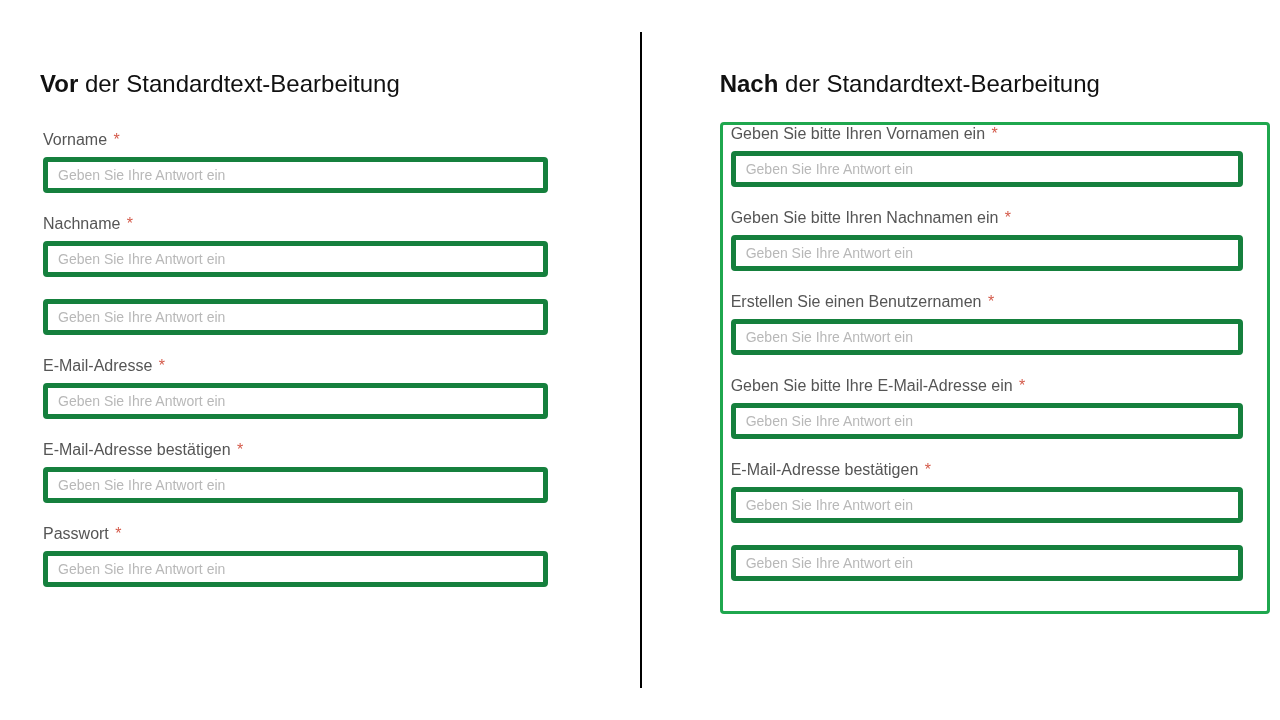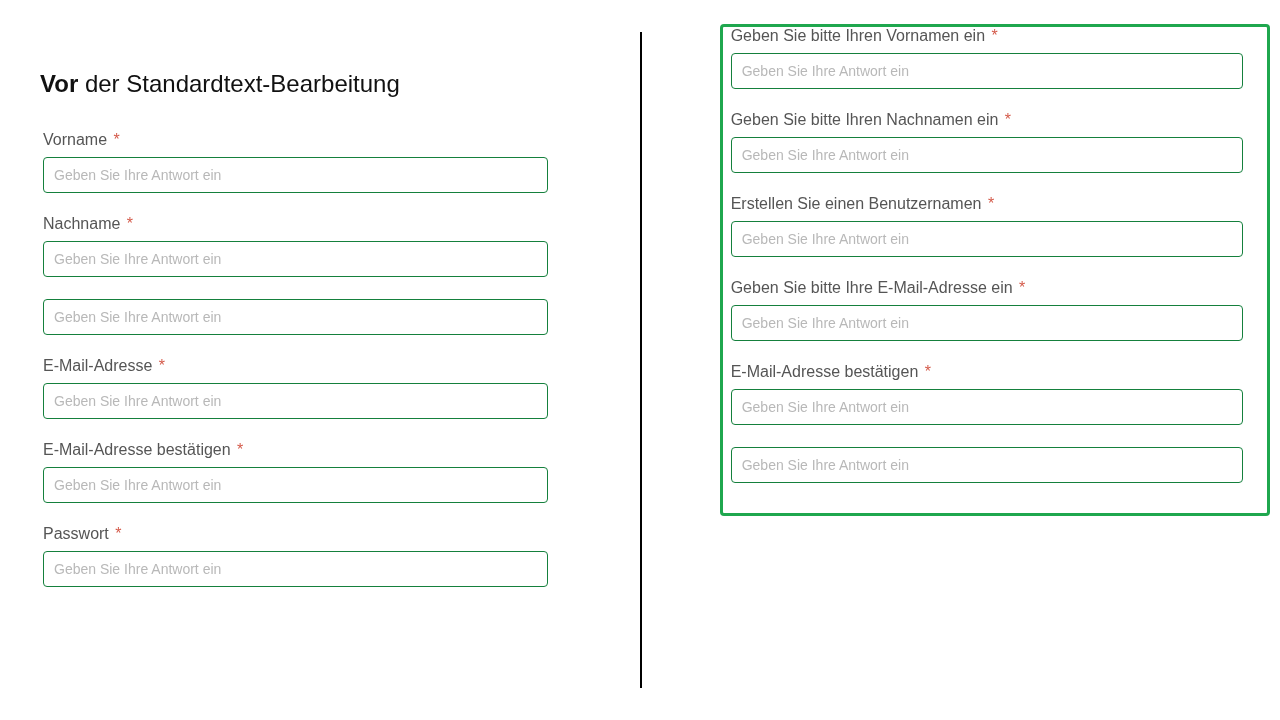--- a/index.html
+++ b/index.html
@@ -52,21 +52,21 @@
   .field { margin-bottom: 22px; }
   .label {
     font-size: 16px;
     color: #555;
     margin-bottom: 8px;
   }
   .req { color: #d45a4a; margin-left: 2px; }
   .input {
     width: 100%;
     height: 36px;
-    border: 1px solid #15803d;
+    border: 5px solid #15803d;
     border-radius: 4px;
     padding: 6px 10px;
     font-size: 14px;
     color: #333;
     background: #fff;
   }
   .input::placeholder { color: #b8b8b8; }
   .col-left .form-area { padding-right: 30px; margin-top: 20px; }
 </style>
 </head>
@@ -100,20 +100,23 @@
         <input class="input" type="text" placeholder="Geben Sie Ihre Antwort ein" style="">
       </div>
       <div class="field">
         <div class="label"><span>Passwort</span> <span class="req">*</span></div>
         <input class="input" type="text" placeholder="Geben Sie Ihre Antwort ein" style="">
       </div>
     </div>
   </div>
 
   <div class="col col-right">
+    <h2>
+      <span class="bold">Nach </span><span>der Standardtext-Bearbeitung</span>
+    </h2>
     <div class="form-area highlight">
       <div class="field">
         <div class="label"><span>Geben Sie bitte Ihren Vornamen ein</span> <span class="req">*</span></div>
         <input class="input" type="text" placeholder="Geben Sie Ihre Antwort ein" style="">
       </div>
       <div class="field">
         <div class="label"><span>Geben Sie bitte Ihren Nachnamen ein</span> <span class="req">*</span></div>
         <input class="input" type="text" placeholder="Geben Sie Ihre Antwort ein" style="">
       </div>
       <div class="field">

